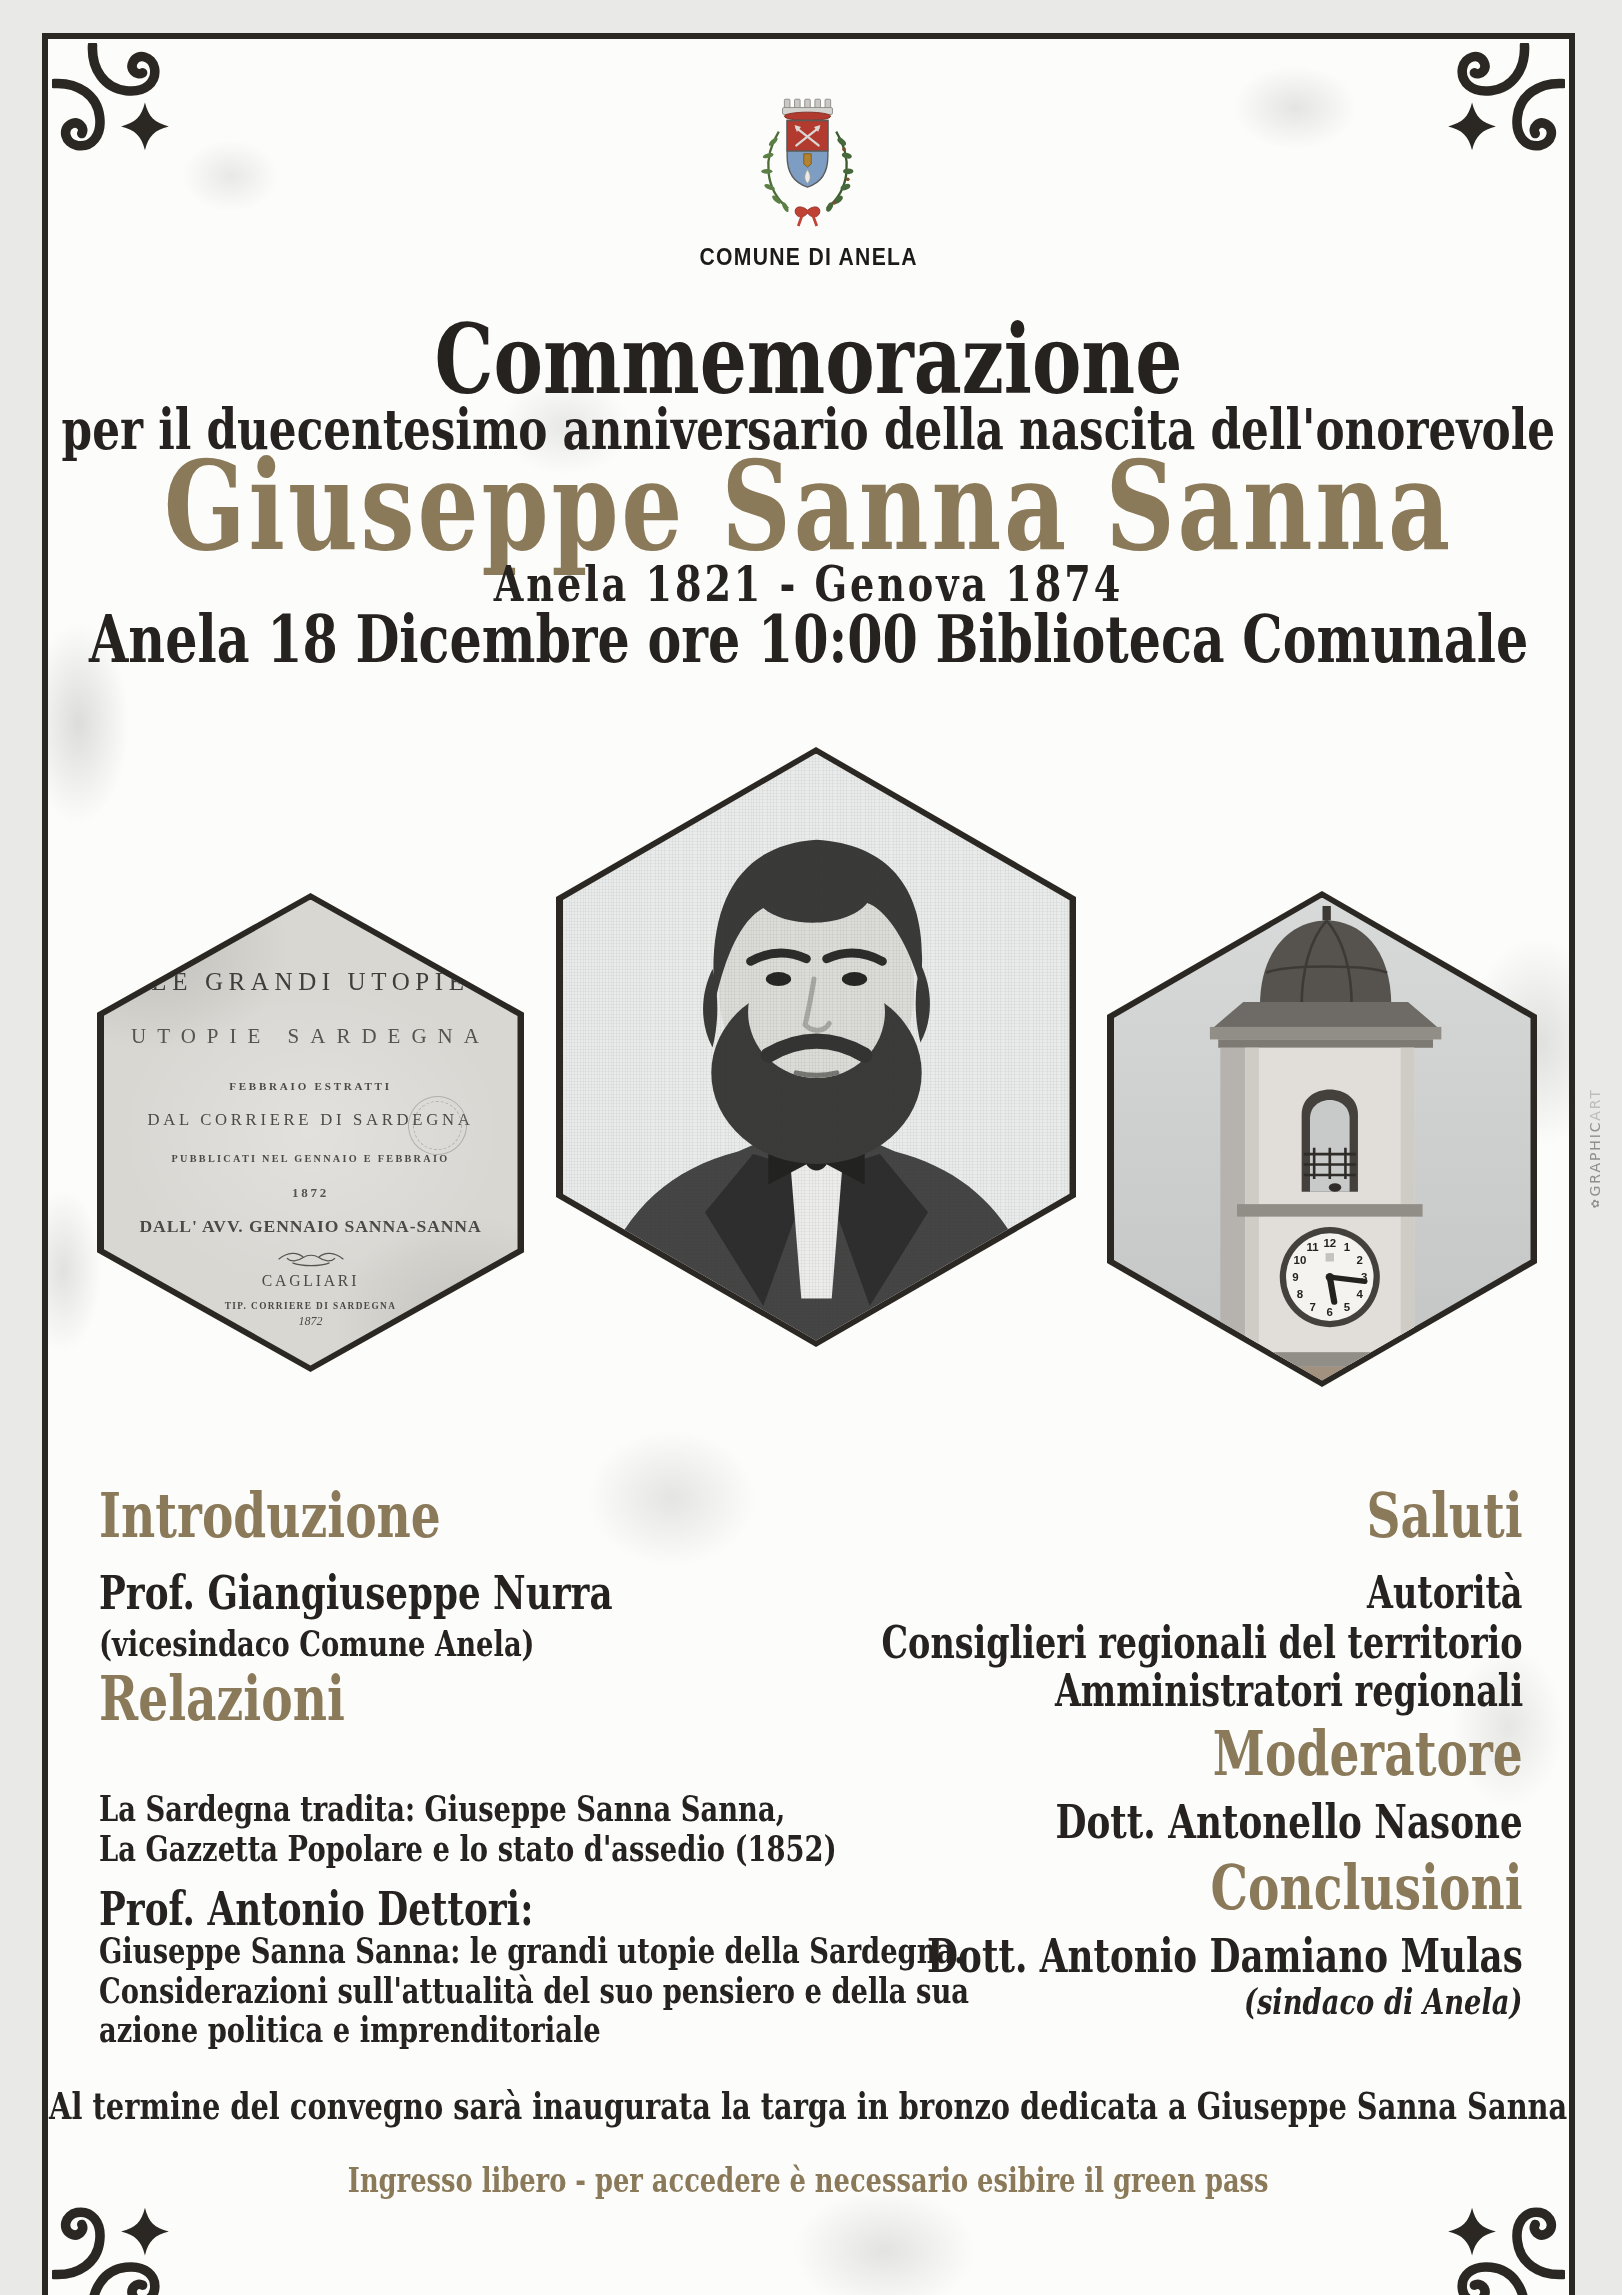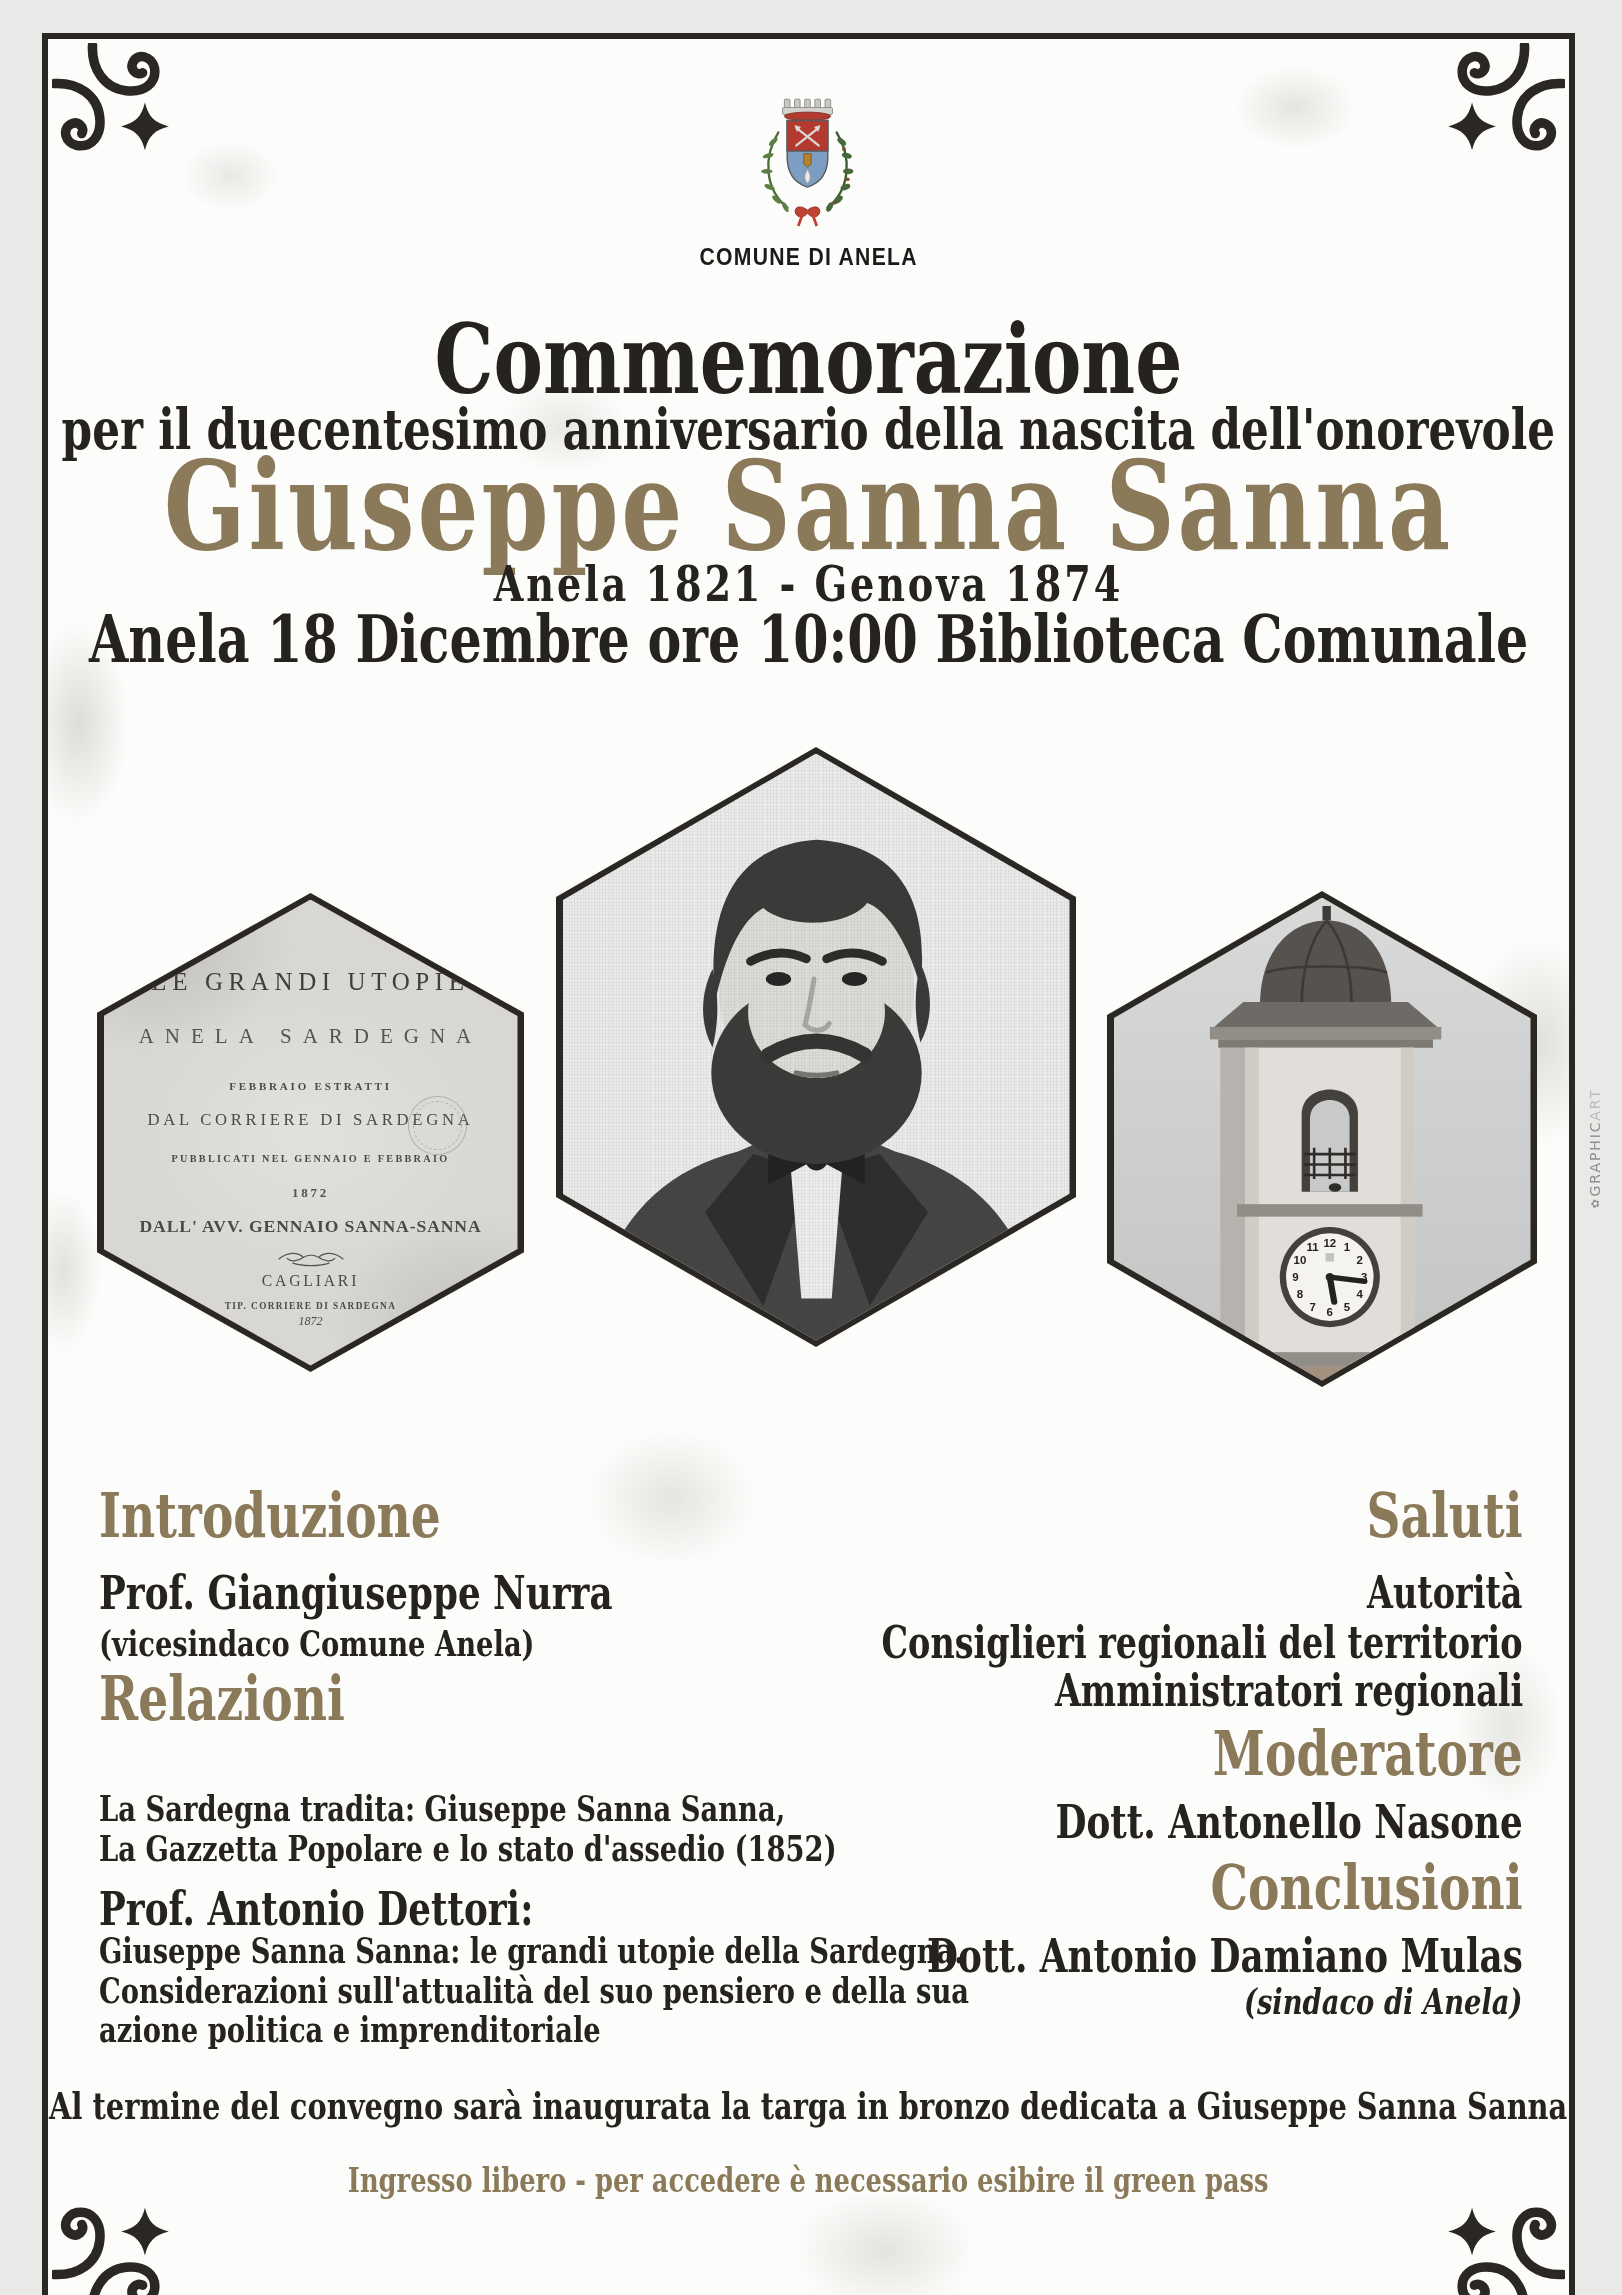--- a/index.html
+++ b/index.html
@@ -183,21 +183,21 @@
       <span class="sq" style="letter-spacing:3.7px;">Anela 1821 - Genova 1874</span>
     </div>
 
     <div class="center-line df" style="top:568px;font-size:65px;">
       <span class="sq">Anela 18 Dicembre ore 10:00 Biblioteca Comunale</span>
     </div>
 
     <div class="hex hex-left">
       <div class="hex-inner book">
         <div class="bookline" style="top:69px;font-size:25px;letter-spacing:5.6px;color:#3e3e3a;">LE GRANDI UTOPIE</div>
-        <div class="bookline" style="top:126px;font-size:21px;letter-spacing:11px;color:#55544f;">ANELA SARDEGNA</div>
+        <div class="bookline" style="top:126px;font-size:21px;letter-spacing:11px;color:#55544f;">UTOPIE SARDEGNA</div>
         <div class="bookline" style="top:181px;font-size:11px;letter-spacing:2.8px;font-weight:700;">FEBBRAIO ESTRATTI</div>
         <div class="bookline" style="top:212px;font-size:16.7px;letter-spacing:3.7px;">DAL CORRIERE DI SARDEGNA</div>
         <div class="bookline" style="top:254px;font-size:10.2px;letter-spacing:2.3px;font-weight:700;">PUBBLICATI NEL GENNAIO E FEBBRAIO</div>
         <div class="bookline" style="top:286px;font-size:13px;letter-spacing:2.8px;font-weight:700;color:#55544f;">1872</div>
         <div class="bookline" style="top:318px;font-size:17.6px;letter-spacing:0.9px;font-weight:700;">DALL' AVV. GENNAIO SANNA-SANNA</div>
         <div class="flourish" style="top:349px;">
           <svg width="74" height="20.4" viewBox="0 0 160 40">
             <path d="M 10 20 C 30 4 50 4 64 16 C 50 26 36 26 28 18 M 150 20 C 130 4 110 4 96 16 C 110 26 124 26 132 18 M 64 16 C 72 10 88 10 96 16 M 40 28 C 60 36 100 36 120 28" stroke="#55544f" fill="none" stroke-width="2.5"></path>
           </svg>
         </div>

